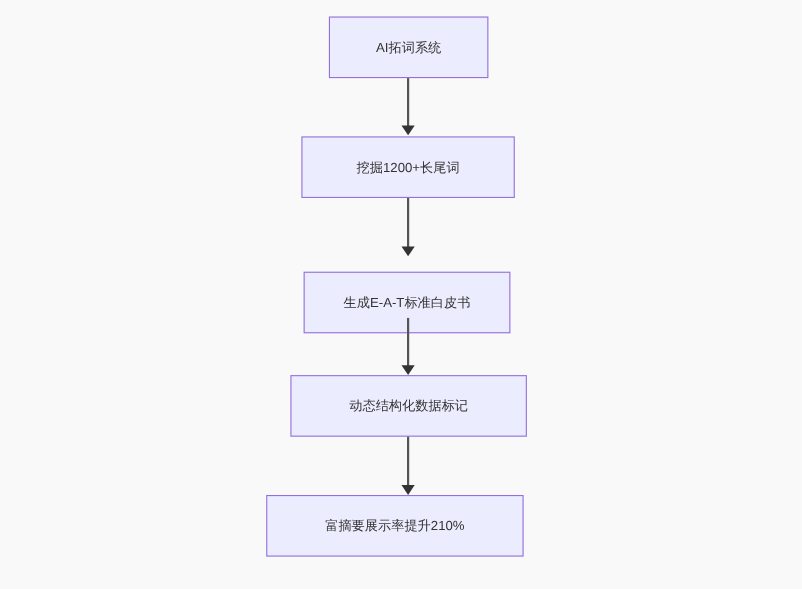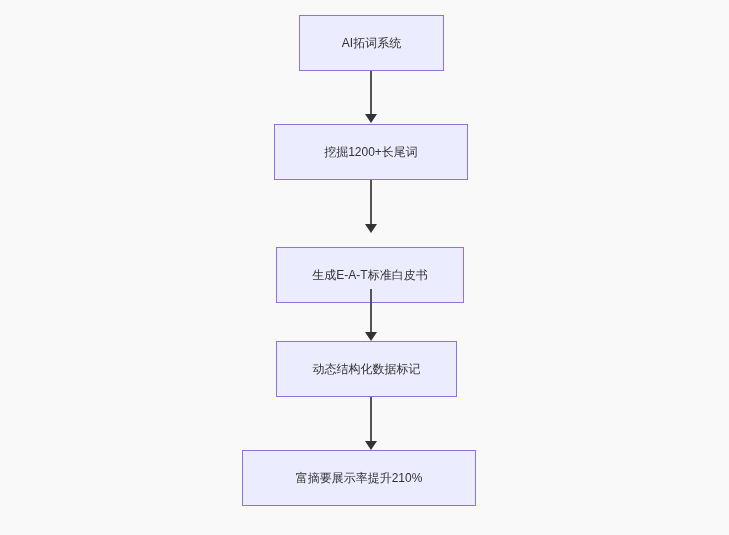--- a/index.html
+++ b/index.html
@@ -28,21 +28,21 @@
     align-items: center;
     justify-content: center;
     color: var(--node-text, #333333);
     font-size: 12px;
     line-height: 1;
     white-space: nowrap;
   }
   .node-1 { top: 15px;  left: 299px; width: 145px; }
   .node-2 { top: 124px; left: 274px; width: 194px; text-align: center; }
   .node-3 { top: 233px; left: 276px; width: 188px; margin-top: 14px; }
-  .node-4 { top: 341px; left: 276px; width: 181px; }
+  .node-4 { top: 341px; left: 264px; width: 215px; }
   .node-5 { top: 450px; left: 242px; width: 234px; }
 
   .edge {
     position: absolute;
     left: 364px;
     width: 14px;
   }
   .edge-1 { top: 71px;  height: 52px; }
   .edge-2 { top: 180px; height: 53px; }
   .edge-3 { top: 289px; height: 52px; }

